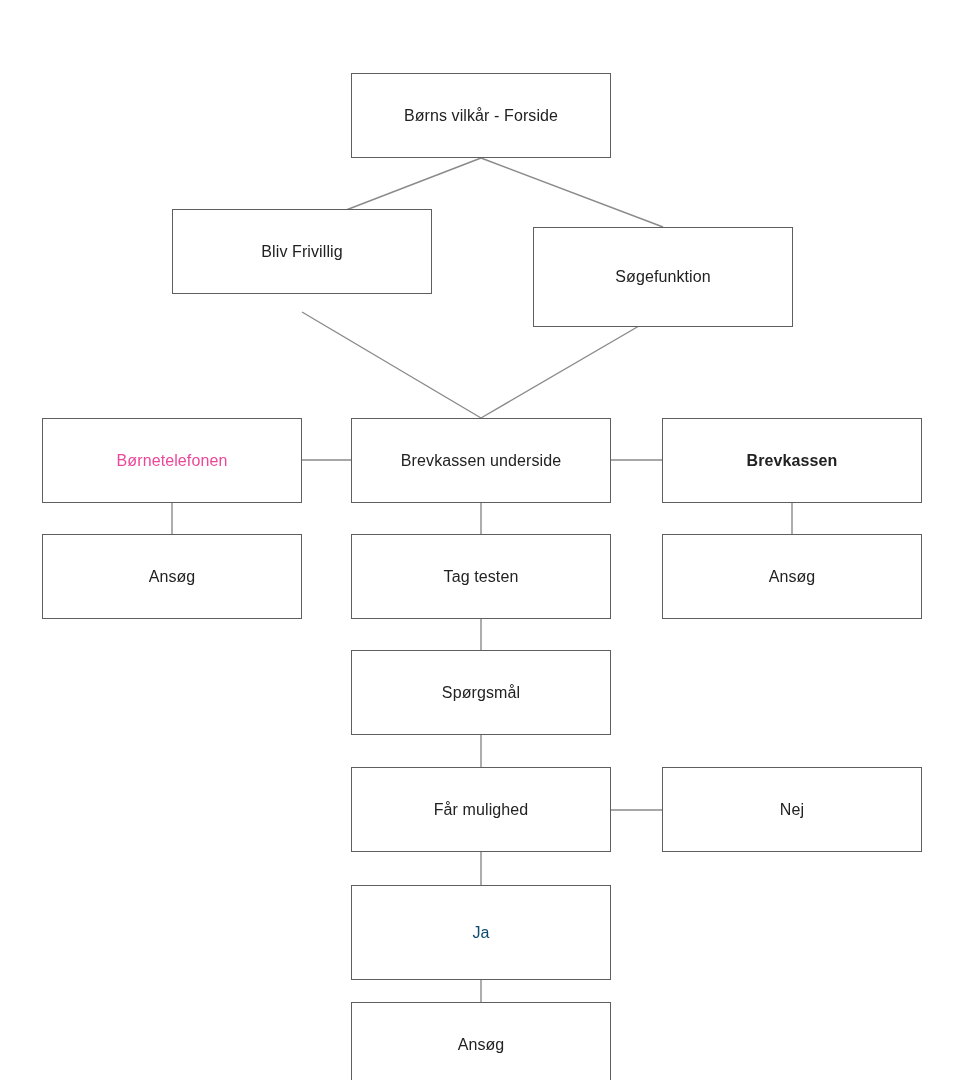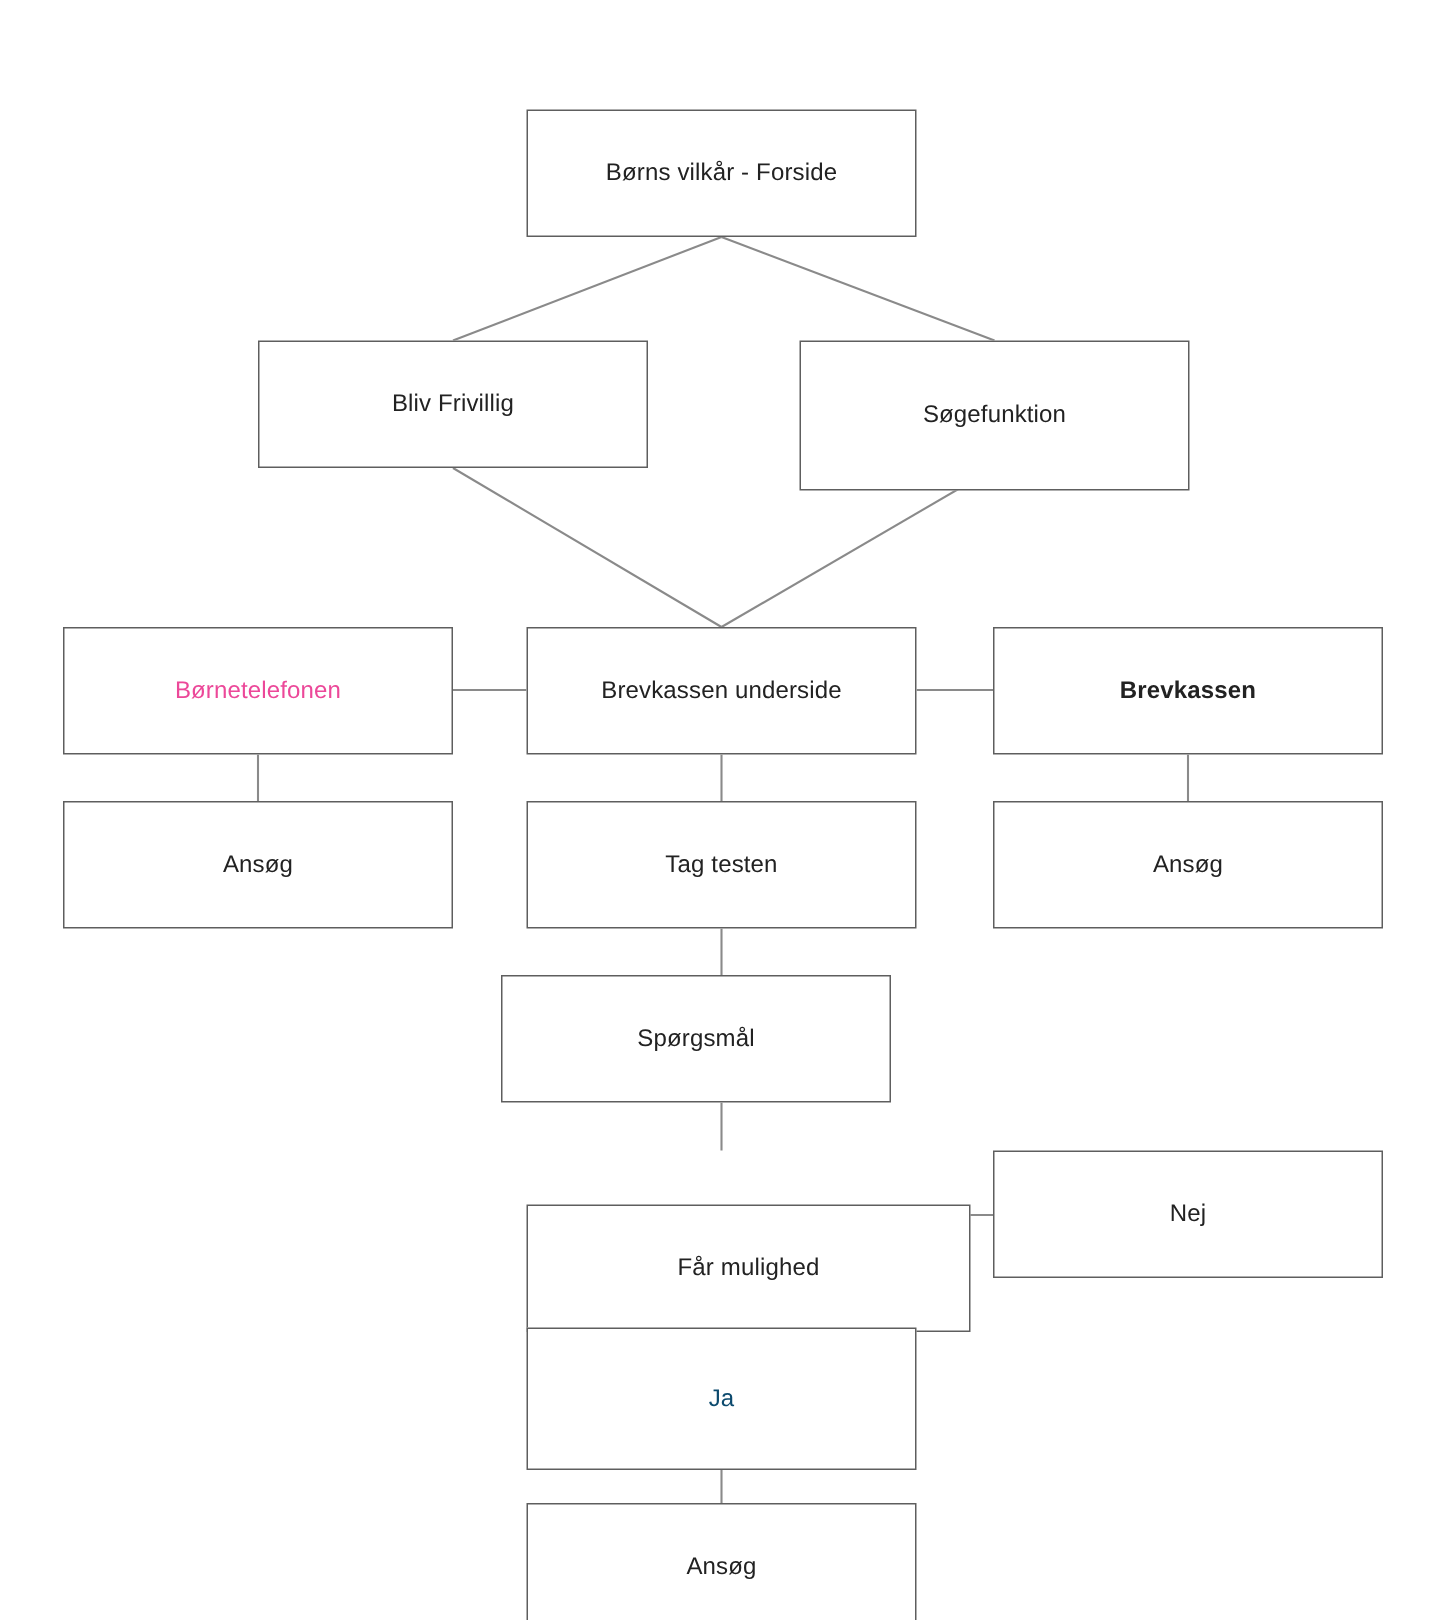--- a/index.html
+++ b/index.html
@@ -64,21 +64,21 @@
       <line x1="481" y1="579" x2="481" y2="610" stroke="#8a8a8a" stroke-width="1.4"></line>
       <line x1="481" y1="695" x2="481" y2="727" stroke="#8a8a8a" stroke-width="1.4"></line>
       <line x1="611" y1="770" x2="662" y2="770" stroke="#8a8a8a" stroke-width="1.4"></line>
       <line x1="481" y1="812" x2="481" y2="845" stroke="#8a8a8a" stroke-width="1.4"></line>
       <line x1="481" y1="930" x2="481" y2="962" stroke="#8a8a8a" stroke-width="1.4"></line>
     </svg>
   <div id="nodes">
       <div class="node" style="left: 351px; top: 33px; width: 260px; height: 85px; border-color: rgb(94, 94, 94); color: rgb(34, 34, 34);">
         <span class="node-label">Børns vilkår - Forside</span>
       </div>
-      <div class="node" style="left: 172px; top: 187px; width: 260px; height: 85px; border-color: rgb(94, 94, 94); color: rgb(34, 34, 34);">
+      <div class="node" style="left: 172px; top: 169px; width: 260px; height: 85px; border-color: rgb(94, 94, 94); color: rgb(34, 34, 34);">
         <span class="node-label">Bliv Frivillig</span>
       </div>
       <div class="node" style="left: 533px; top: 187px; width: 260px; height: 100px; border-color: rgb(94, 94, 94); color: rgb(34, 34, 34);">
         <span class="node-label">Søgefunktion</span>
       </div>
       <div class="node" style="left: 42px; top: 378px; width: 260px; height: 85px; border-color: rgb(94, 94, 94); color: #ec4899;">
         <span class="node-label">Børnetelefonen</span>
       </div>
       <div class="node" style="left: 351px; top: 378px; width: 260px; height: 85px; border-color: rgb(94, 94, 94); color: rgb(34, 34, 34);">
         <span class="node-label">Brevkassen underside</span>
@@ -88,24 +88,24 @@
       </div>
       <div class="node" style="left: 42px; top: 494px; width: 260px; height: 85px; border-color: rgb(94, 94, 94); color: rgb(34, 34, 34);">
         <span class="node-label">Ansøg</span>
       </div>
       <div class="node" style="left: 351px; top: 494px; width: 260px; height: 85px; border-color: rgb(94, 94, 94); color: rgb(34, 34, 34);">
         <span class="node-label">Tag testen</span>
       </div>
       <div class="node" style="left: 662px; top: 494px; width: 260px; height: 85px; border-color: rgb(94, 94, 94); color: rgb(34, 34, 34);">
         <span class="node-label">Ansøg</span>
       </div>
-      <div class="node" style="left: 334px; top: 610px; width: 260px; height: 85px; border-color: rgb(94, 94, 94); color: rgb(34, 34, 34);">
+      <div class="node" style="left: 351px; top: 610px; width: 260px; height: 85px; border-color: rgb(94, 94, 94); color: rgb(34, 34, 34);">
         <span class="node-label">Spørgsmål</span>
       </div>
-      <div class="node" style="left: 351px; top: 763px; width: 296px; height: 85px; border-color: rgb(94, 94, 94); color: rgb(34, 34, 34);">
+      <div class="node" style="left: 351px; top: 727px; width: 260px; height: 85px; border-color: rgb(94, 94, 94); color: rgb(34, 34, 34);">
         <span class="node-label">Får mulighed</span>
       </div>
       <div class="node" style="left: 662px; top: 727px; width: 260px; height: 85px; border-color: rgb(94, 94, 94); color: rgb(34, 34, 34);">
         <span class="node-label">Nej</span>
       </div>
       <div class="node" style="left: 351px; top: 845px; width: 260px; height: 95px; border-color: rgb(94, 94, 94); color: #0c4a6e;">
         <span class="node-label">Ja</span>
       </div>
       <div class="node" style="left: 351px; top: 962px; width: 260px; height: 85px; border-color: rgb(94, 94, 94); color: rgb(34, 34, 34);">
         <span class="node-label">Ansøg</span>

